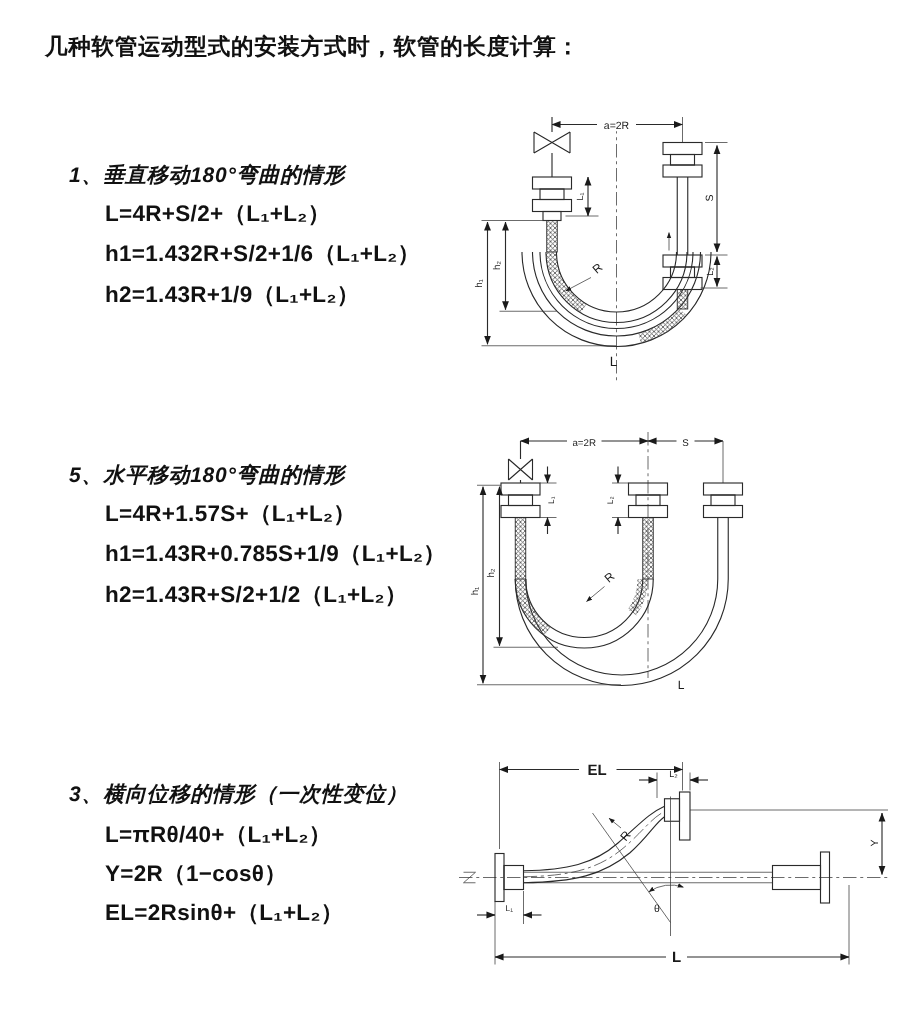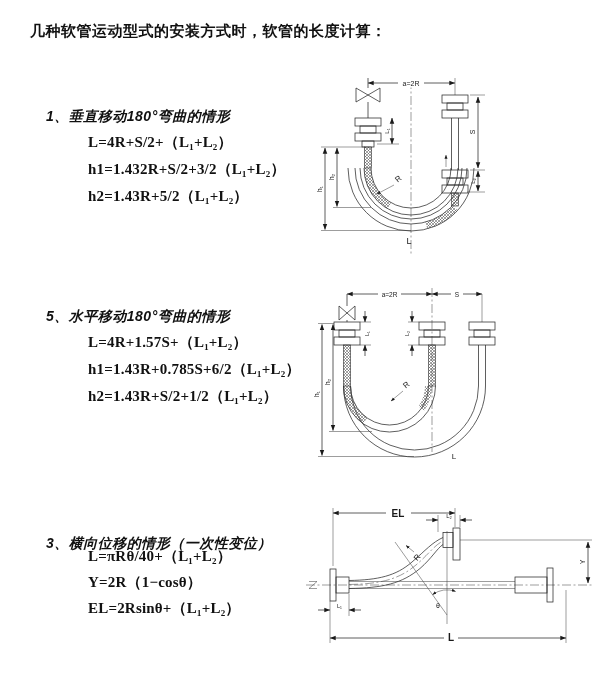--- a/index.html
+++ b/index.html
@@ -2,53 +2,53 @@
 <html><head>
 <meta charset="utf-8">
 <style>
   html,body{margin:0;padding:0;}
   body{
     width:600px;height:675px;background:#ffffff;position:relative;overflow:hidden;
     font-family:"Liberation Sans","DejaVu Sans",sans-serif;color:#111;
   }
   .title{position:absolute;left:30px;top:22px;font-size:15px;font-weight:bold;letter-spacing:.5px;}
   .sec-heading{position:absolute;left:46px;font-size:14px;font-weight:bold;letter-spacing:.5px;font-style:italic;}
-  .formula{position:absolute;left:88px;font-size:15px;font-weight:bold;letter-spacing:.2px;font-family:Liberation Serif, serif;}
+  .formula{position:absolute;left:70px;font-size:15px;font-weight:bold;letter-spacing:.2px;}
   .diagram{position:absolute;}
   svg{display:block;}
   svg .ln{stroke:#2a2a2a;stroke-width:.75;fill:none;}
   svg .thin{stroke:#3a3a3a;stroke-width:.5;fill:none;}
   svg .cl{stroke:#3a3a3a;stroke-width:.5;fill:none;stroke-dasharray:9 2.5 2 2.5;}
   svg .hrect{stroke:#2a2a2a;stroke-width:.6;}
   svg text{fill:#1a1a1a;font-family:"Liberation Sans","DejaVu Sans",sans-serif;}
   .t7{font-size:7px;} .t6{font-size:6px;} .t55{font-size:5.5px;} .t65{font-size:6.5px;}
   .t8{font-size:8px;} .t9{font-size:9px;} .t10{font-size:10px;font-weight:bold;}
   .wbg{fill:#ffffff;stroke:none;}
 </style>
 </head>
 <body>
 
 <div class="title">几种软管运动型式的安装方式时，软管的长度计算：</div>
 
 <div>
   <div class="sec-heading" style="top:108px">1、垂直移动180°弯曲的情形</div>
   <div class="formula" style="top:133px">L=4R+S/2+（L₁+L₂）</div>
-  <div class="formula" style="top:160px">h1=1.432R+S/2+3/2（L₁+L₂）</div>
-  <div class="formula" style="top:187px">h2=1.43R+5/2（L₁+L₂）</div>
+  <div class="formula" style="top:160px">h1=1.432R+S/2+1/6（L₁+L₂）</div>
+  <div class="formula" style="top:187px">h2=1.43R+1/9（L₁+L₂）</div>
 </div>
 
 <div>
   <div class="sec-heading" style="top:308px">5、水平移动180°弯曲的情形</div>
   <div class="formula" style="top:333px">L=4R+1.57S+（L₁+L₂）</div>
-  <div class="formula" style="top:360px">h1=1.43R+0.785S+6/2（L₁+L₂）</div>
+  <div class="formula" style="top:360px">h1=1.43R+0.785S+1/9（L₁+L₂）</div>
   <div class="formula" style="top:387px">h2=1.43R+S/2+1/2（L₁+L₂）</div>
 </div>
 
 <div>
-  <div class="sec-heading" style="top:535px">3、横向位移的情形（一次性变位）</div>
+  <div class="sec-heading" style="top:521px">3、横向位移的情形（一次性变位）</div>
   <div class="formula" style="top:547px">L=πRθ/40+（L₁+L₂）</div>
   <div class="formula" style="top:573px">Y=2R（1−cosθ）</div>
   <div class="formula" style="top:599px">EL=2Rsinθ+（L₁+L₂）</div>
 </div>
 
 <svg class="diagram" style="left:313px;top:68px" width="277" height="195" viewBox="0 0 277 195">
   <defs>
     <marker id="a1" viewBox="0 0 10 10" refX="9.5" refY="5" markerWidth="8" markerHeight="8" orient="auto-start-reverse" markerUnits="strokeWidth">
       <path d="M0,1.2 L10,5 L0,8.8 Z" fill="#1a1a1a"></path>
     </marker>

